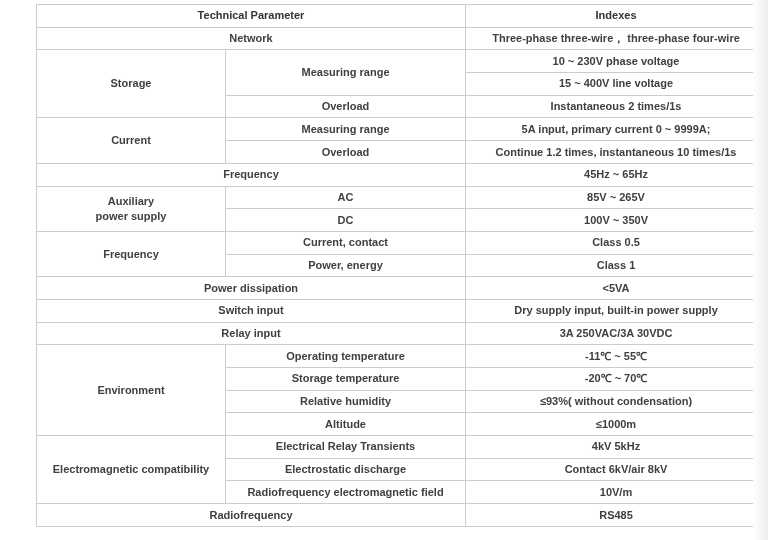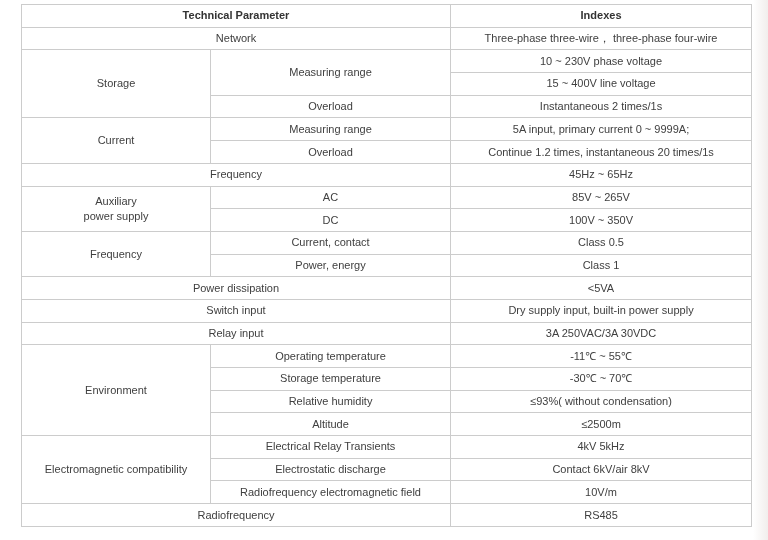--- a/index.html
+++ b/index.html
@@ -14,36 +14,36 @@
     width: 768px; height: 540px;
     background: #ffffff;
   }
   
   .edge-band {
     position: absolute; top: 0; right: 0;
     width: 15px; height: 540px;
     background: linear-gradient(to right, #ffffff, #f1eeec);
   }
   table.spec {
-    position: absolute; left: 21px; top: 4px;
+    position: absolute; left: 36px; top: 4px;
     width: 730px;
     border-collapse: collapse;
     table-layout: fixed;
     border-radius: 18px;
   }
   .spec tr { height: 22.7px; }
   .spec th, .spec td {
     border: 1px solid #cccccc;
     font-size: 11px;
     line-height: 1.35;
     color: #404040;
     text-align: center;
     vertical-align: middle;
     padding: 0 4px;
-    font-weight: normal;
+    font-weight: bold;
     overflow: hidden;
   }
   .spec th {
     font-weight: bold;
     color: #333333;
   }
   .pre { white-space: pre-line; }
 </style>
 </head>
 <body>
@@ -79,21 +79,21 @@
         <td>Instantaneous 2 times/1s</td>
       </tr>
 
       <tr>
         <td rowspan="2">Current</td>
         <td>Measuring range</td>
         <td>5A input, primary current 0 ~ 9999A;</td>
       </tr>
       <tr>
         <td>Overload</td>
-        <td>Continue 1.2 times, instantaneous 20 times/1s</td>
+        <td>Continue 1.2 times, instantaneous 10 times/1s</td>
       </tr>
 
       <tr>
         <td colspan="2">Frequency</td>
         <td>45Hz ~ 65Hz</td>
       </tr>
 
       <tr>
         <td rowspan="2" class="pre">Auxiliary
 power supply</td>
@@ -130,29 +130,29 @@
         <td>3A 250VAC/3A 30VDC</td>
       </tr>
 
       <tr>
         <td rowspan="4">Environment</td>
         <td>Operating temperature</td>
         <td>-11℃ ~ 55℃</td>
       </tr>
       <tr>
         <td>Storage temperature</td>
-        <td>-30℃ ~ 70℃</td>
+        <td>-20℃ ~ 70℃</td>
       </tr>
       <tr>
         <td>Relative humidity</td>
         <td>≤93%( without condensation)</td>
       </tr>
       <tr>
         <td>Altitude</td>
-        <td>≤2500m</td>
+        <td>≤1000m</td>
       </tr>
 
       <tr>
         <td rowspan="3">Electromagnetic compatibility</td>
         <td>Electrical Relay Transients</td>
         <td>4kV 5kHz</td>
       </tr>
       <tr>
         <td>Electrostatic discharge</td>
         <td>Contact 6kV/air 8kV</td>

